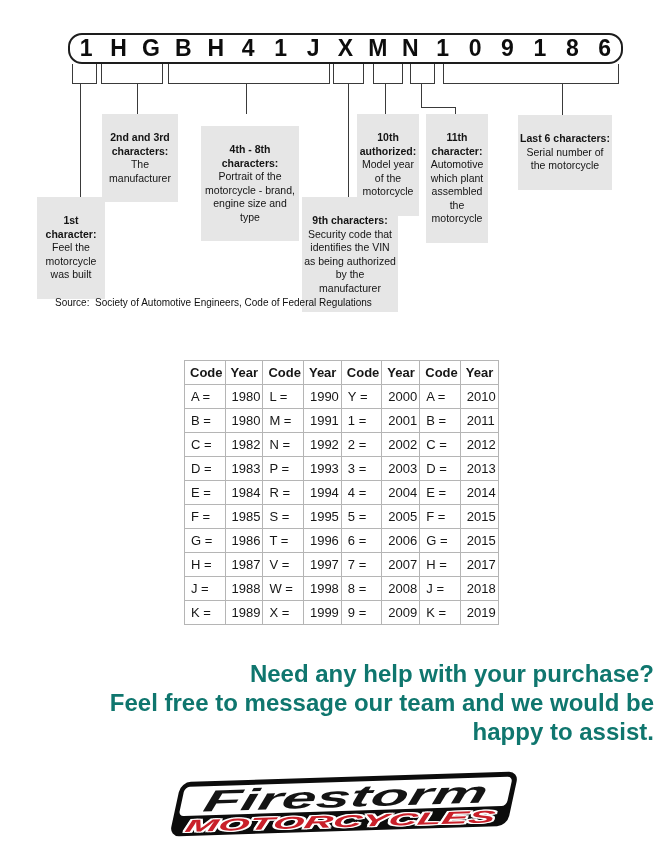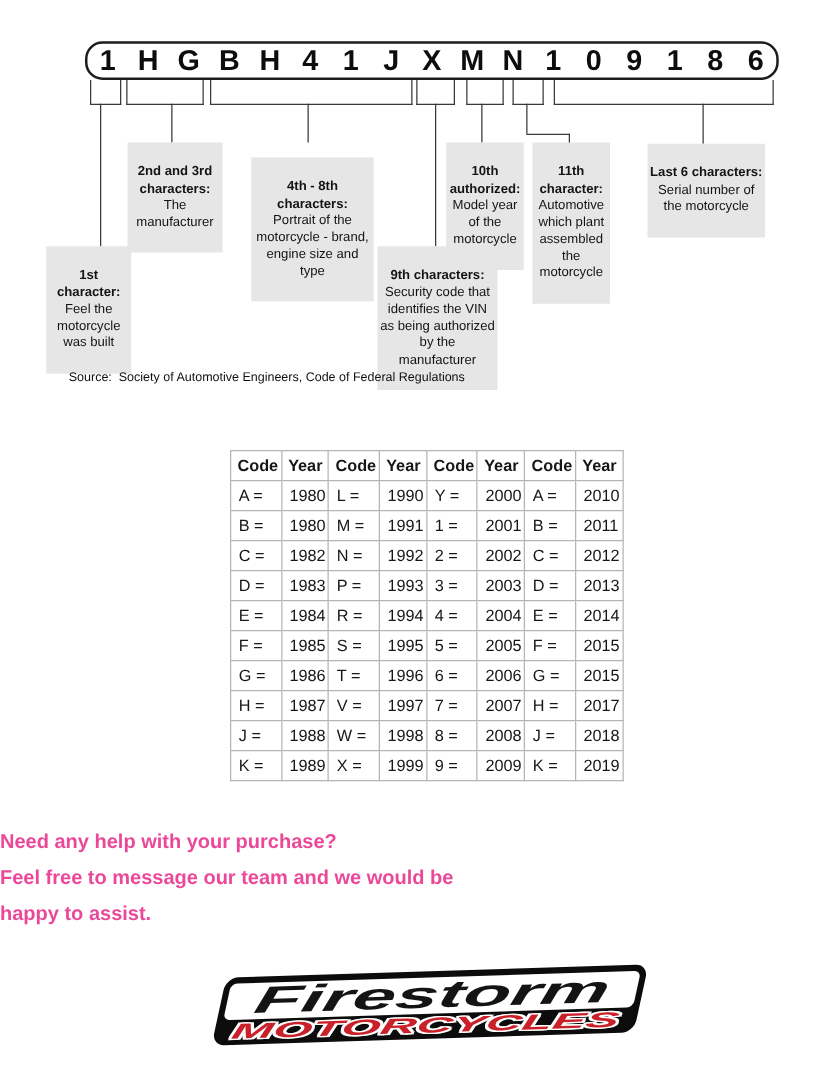--- a/index.html
+++ b/index.html
@@ -62,22 +62,22 @@
     position:absolute; left:184px; top:360px; border-collapse:collapse;
     font-size:13px; color:#161616;
   }
   .year-table th, .year-table td { border:1px solid #b5b5b5; text-align:left; }
   .year-table th { font-weight:bold; padding:4px 2px 4px 5px; }
   .year-table td { padding:3px 2px 3px 6px; line-height:17px; }
   .year-table th:nth-child(odd),  .year-table td:nth-child(odd)  { width:29px; }
   .year-table th:nth-child(even), .year-table td:nth-child(even) { width:25px; }
   
   .help {
-    position:absolute; left:0; top:659px; width:654px; text-align:left;
-    font-size:16px; font-weight:bold; line-height:29px; color:#ec4899;
+    position:absolute; left:0; top:659px; width:654px; text-align:right;
+    font-size:24px; font-weight:bold; line-height:29px; color:#0f766e;
   }
   
   .logo {
     position:absolute; left:175px; top:777px; width:338px; height:54px;
     background:#0c0c0c; border-radius:10px;
     transform: rotate(-1.8deg) skewX(-14deg);
   }
   .logo-top {
     position:absolute; left:5px; top:5px; width:328px; height:29px; background:#ffffff;
     border-radius:5px; display:flex; align-items:center; justify-content:center;

